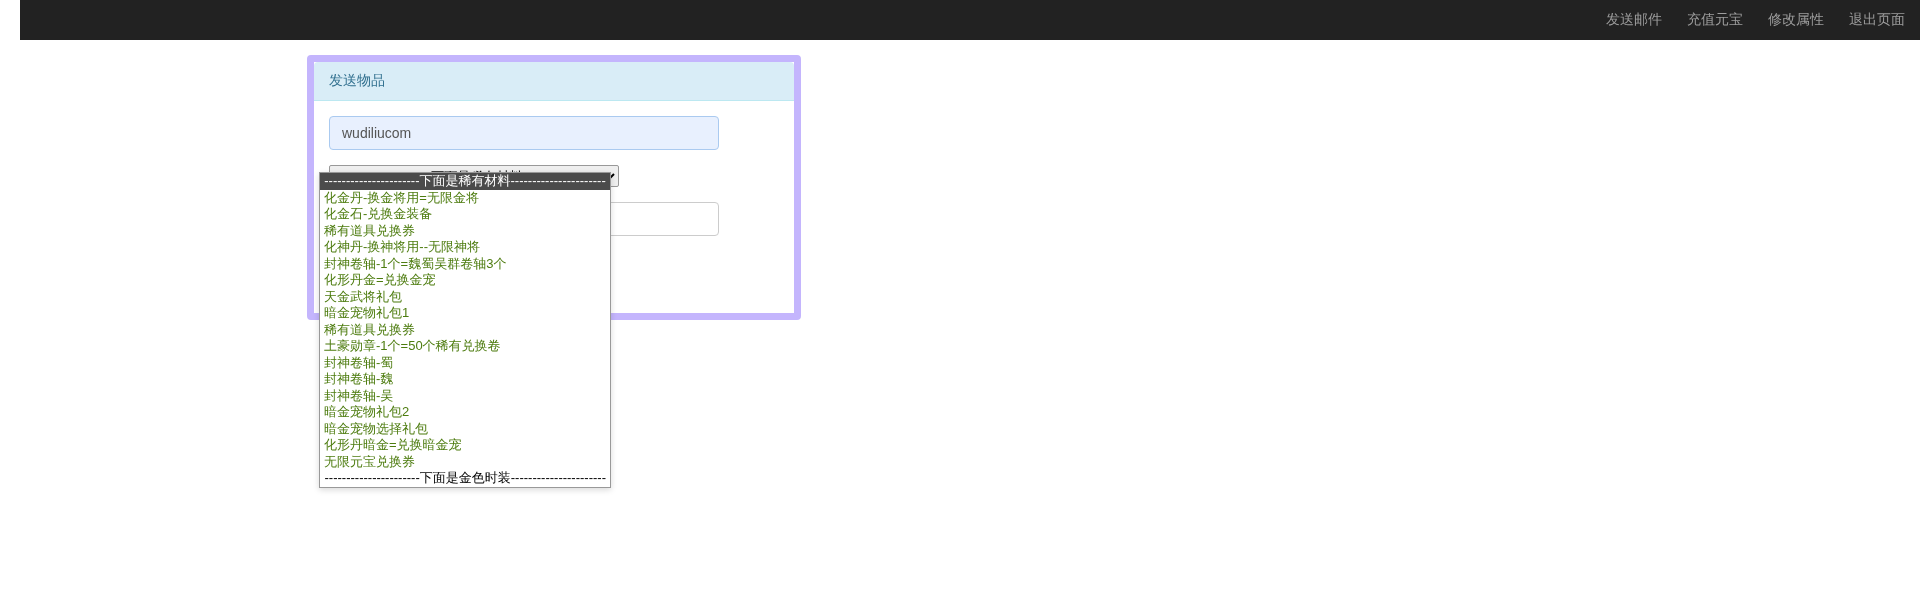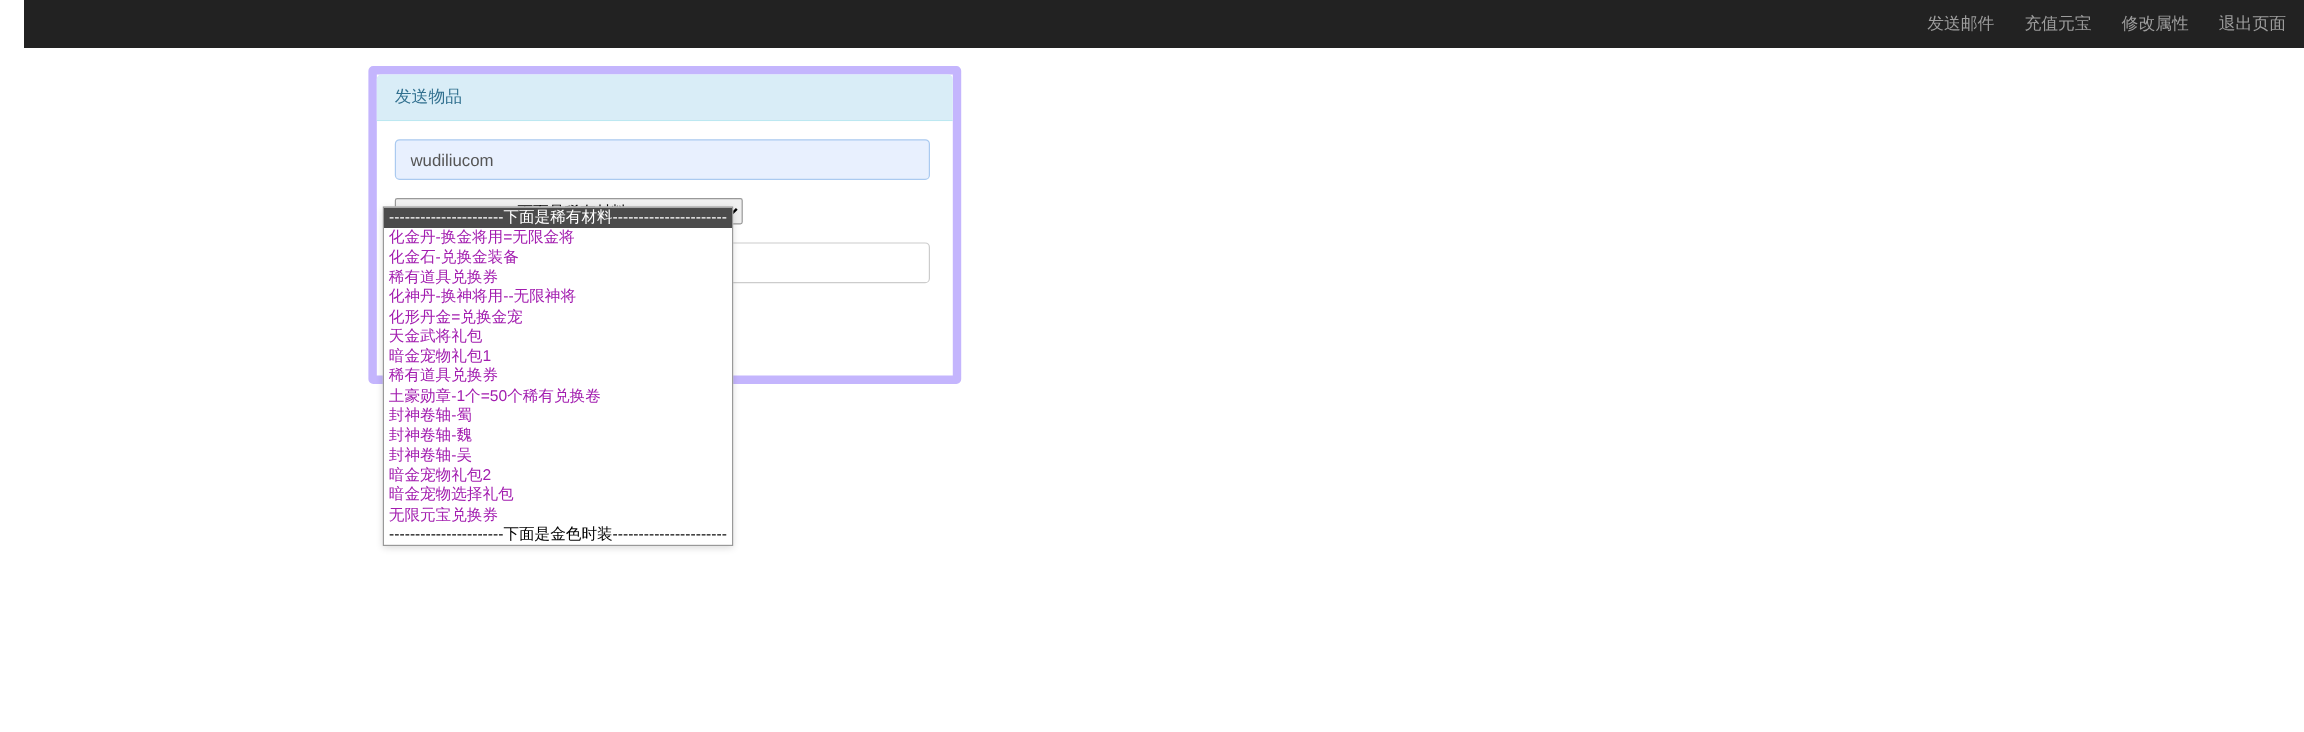--- a/index.html
+++ b/index.html
@@ -48,21 +48,21 @@
       border-top-right-radius: 4px;
       font-size: 14px;
     }
     .panel-body {
       padding: 15px;
     }
     .form-group {
       margin-bottom: 15px;
     }
     .form-control {
-      width: 446px;
+      width: 390px;
       height: 34px;
       padding: 6px 12px;
       font-size: 14px;
       color: #555;
       border: 1px solid #ccc;
       border-radius: 4px;
       font-family: inherit;
       outline: none;
     }
     .form-control.highlighted {
@@ -90,32 +90,32 @@
     }
     .dropdown-inner {
       position: relative;
       max-height: 325px;
       overflow-y: scroll;
     }
     .dropdown-popup .option-item {
       padding: 0px 4px;
       font-size: 13px;
       line-height: 16.5px;
-      color: #a21caf;
+      color: #4d7c0f;
       cursor: pointer;
       white-space: nowrap;
       overflow: hidden;
     }
     .dropdown-popup .option-item.selected {
       background: #4b4b4b;
       color: #fff;
       text-align: center;
     }
     .dropdown-popup .option-item.section-header {
-      text-align: center;
+      text-align: right;
       color: #000;
     }
     .btn-primary {
       background: #337ab7;
       color: #fff;
       border: 1px solid #2e6da4;
       border-radius: 4px;
       padding: 6px 12px;
       font-size: 14px;
       cursor: pointer;
@@ -169,26 +169,28 @@
   </div>
 </div>
 
 <div class="dropdown-popup" id="dropdown-popup" style="left: 319px; top: 172px;">
   <div class="dropdown-inner" id="dropdown-options">
       <div class="option-item selected">----------------------下面是稀有材料----------------------</div>
       <div class="option-item">化金丹-换金将用=无限金将</div>
       <div class="option-item">化金石-兑换金装备</div>
       <div class="option-item">稀有道具兑换券</div>
       <div class="option-item">化神丹-换神将用--无限神将</div>
+      <div class="option-item">封神卷轴-1个=魏蜀吴群卷轴3个</div>
       <div class="option-item">化形丹金=兑换金宠</div>
       <div class="option-item">天金武将礼包</div>
       <div class="option-item">暗金宠物礼包1</div>
       <div class="option-item">稀有道具兑换券</div>
       <div class="option-item">土豪勋章-1个=50个稀有兑换卷</div>
       <div class="option-item">封神卷轴-蜀</div>
       <div class="option-item">封神卷轴-魏</div>
       <div class="option-item">封神卷轴-吴</div>
       <div class="option-item">暗金宠物礼包2</div>
       <div class="option-item">暗金宠物选择礼包</div>
+      <div class="option-item">化形丹暗金=兑换暗金宠</div>
       <div class="option-item">无限元宝兑换券</div>
       <div class="option-item section-header">----------------------下面是金色时装----------------------</div>
     </div>
 </div>
 
 </body></html>

